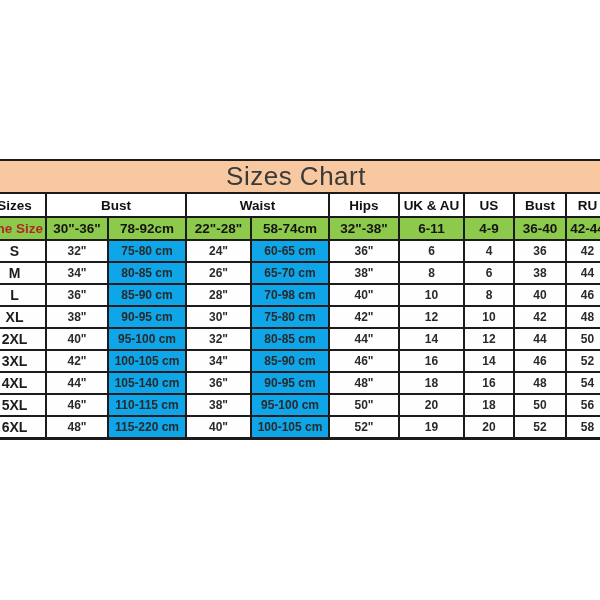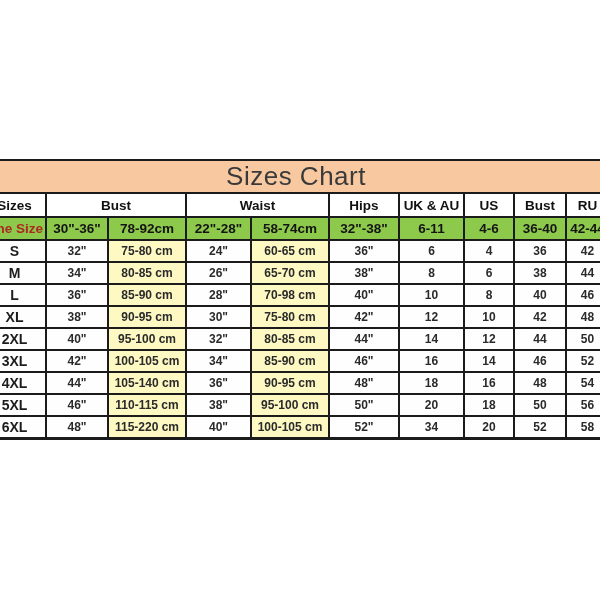--- a/index.html
+++ b/index.html
@@ -29,21 +29,21 @@
   }
   tr.onesize-row td{
     height:21px;background:#8dc94b;
     font-size:13.5px;font-weight:700;color:#141414;
   }
   tr.onesize-row td.onesize-label{color:#ab2a21;}
   tr.data-row td{
     height:20px;font-size:12px;font-weight:700;color:#2a2a2a;background:#fefefe;
   }
   tr.data-row td.size-label{font-size:14px;color:#1c1c1c;}
-  tr.data-row td.col-cm{background:#fef9c3;}
+  tr.data-row td.col-cm{background:#0ea5e9;}
   tr.data-row:last-child td{border-bottom-width:3px;}
 </style>
 </head>
 <body>
 
 <div class="screen">
   <table class="sizes">
     <colgroup>
       <col style="width:63px">
         <col style="width:62px">
@@ -71,21 +71,21 @@
         <th>RU</th>
       </tr>
       <tr class="onesize-row">
         <td class="onesize-label">One Size</td>
         <td>30"-36"</td>
         <td>78-92cm</td>
         <td>22"-28"</td>
         <td>58-74cm</td>
         <td>32"-38"</td>
         <td>6-11</td>
-        <td>4-6</td>
+        <td>4-9</td>
         <td>36-40</td>
         <td>42-44</td>
       </tr>
     <tr class="data-row">
       <td class="size-label">S</td>
       <td class="col-in">32"</td>
       <td class="col-cm">75-80 cm</td>
       <td class="col-in">24"</td>
       <td class="col-cm">60-65 cm</td>
       <td class="col-plain">36"</td>
@@ -178,21 +178,21 @@
       <td class="col-plain">50</td>
       <td class="col-plain">56</td>
     </tr>
         <tr class="data-row">
       <td class="size-label">6XL</td>
       <td class="col-in">48"</td>
       <td class="col-cm">115-220 cm</td>
       <td class="col-in">40"</td>
       <td class="col-cm">100-105 cm</td>
       <td class="col-plain">52"</td>
-      <td class="col-plain">34</td>
+      <td class="col-plain">19</td>
       <td class="col-plain">20</td>
       <td class="col-plain">52</td>
       <td class="col-plain">58</td>
     </tr>
       </tbody>
   </table>
 
 </div>
 
 </body></html>

